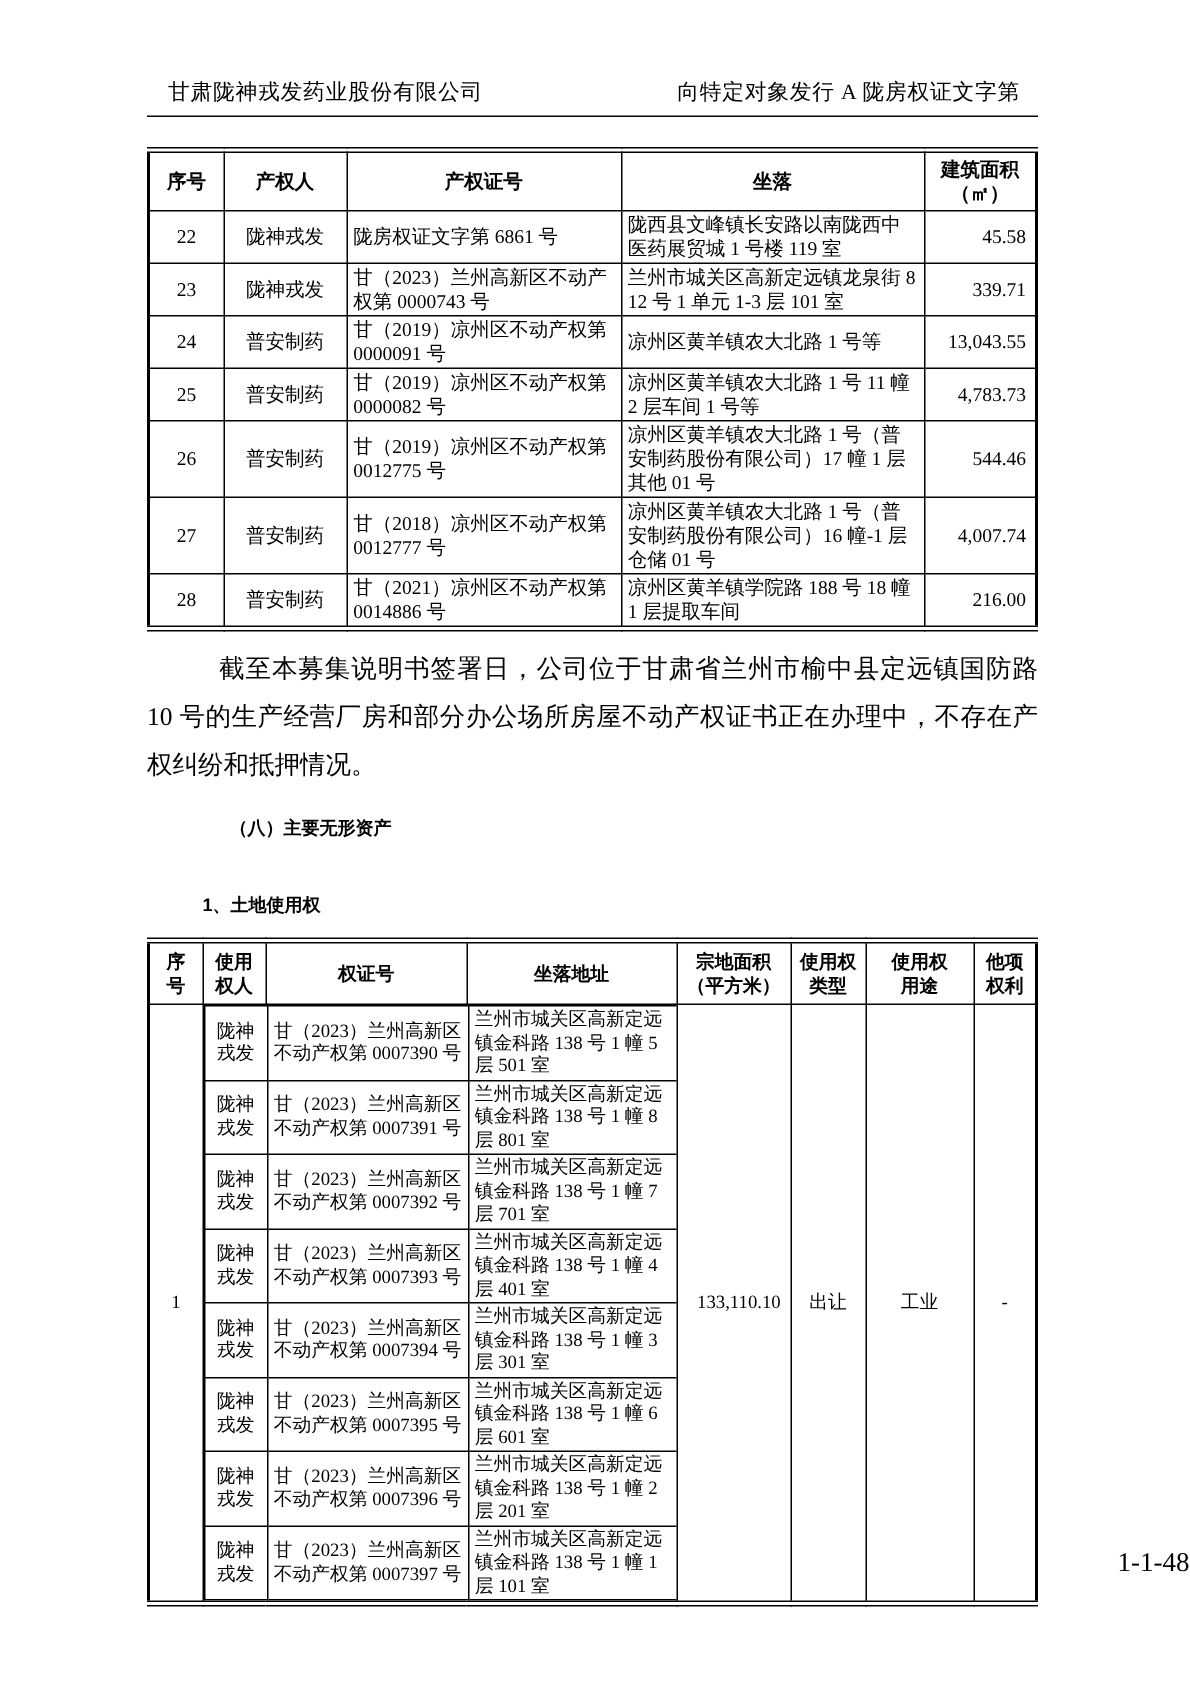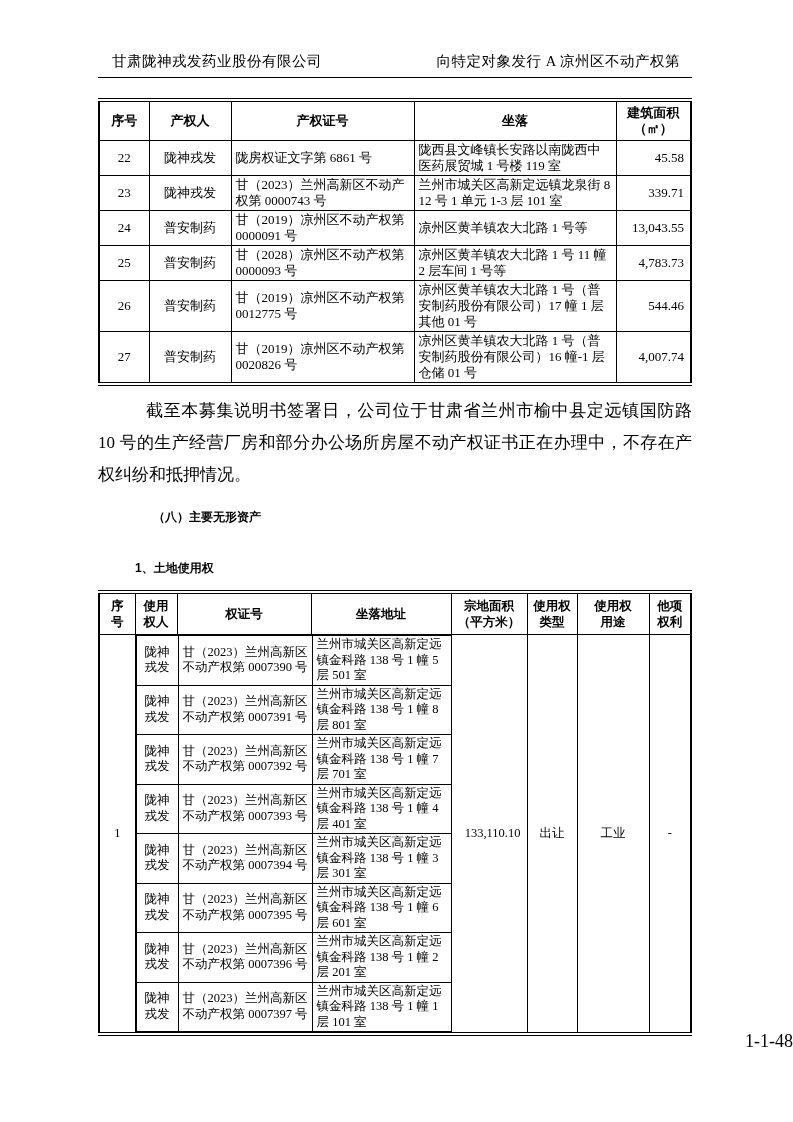--- a/index.html
+++ b/index.html
@@ -83,21 +83,21 @@
     text-align:right; font-size:18px;
   }
 </style>
 </head>
 <body>
 
 <div class="page">
 
   <div class="doc-header">
     <span>甘肃陇神戎发药业股份有限公司</span>
-    <span>向特定对象发行 A 凉州区不动产权第</span>
+    <span>向特定对象发行 A 陇房权证文字第</span>
   </div>
 
   <table class="doc t1">
     <colgroup>
       <col style="width:50px">
         <col style="width:82px">
         <col style="width:183px">
         <col style="width:202px">
         <col style="width:75px">
     </colgroup>
@@ -133,41 +133,48 @@
           <td class="c">24</td>
           <td class="c">普安制药</td>
           <td class="l">甘（2019）凉州区不动产权第 0000091 号</td>
           <td class="l">凉州区黄羊镇农大北路 1 号等</td>
           <td class="r">13,043.55</td>
         </tr>
 
         <tr>
           <td class="c">25</td>
           <td class="c">普安制药</td>
-          <td class="l">甘（2028）凉州区不动产权第 0000093 号</td>
+          <td class="l">甘（2019）凉州区不动产权第 0000082 号</td>
           <td class="l">凉州区黄羊镇农大北路 1 号 11 幢 2 层车间 1 号等</td>
           <td class="r">4,783.73</td>
         </tr>
 
         <tr>
           <td class="c">26</td>
           <td class="c">普安制药</td>
           <td class="l">甘（2019）凉州区不动产权第 0012775 号</td>
           <td class="l">凉州区黄羊镇农大北路 1 号（普安制药股份有限公司）17 幢 1 层其他 01 号</td>
           <td class="r">544.46</td>
         </tr>
 
         <tr>
           <td class="c">27</td>
           <td class="c">普安制药</td>
-          <td class="l">甘（2019）凉州区不动产权第 0020826 号</td>
+          <td class="l">甘（2018）凉州区不动产权第 0012777 号</td>
           <td class="l">凉州区黄羊镇农大北路 1 号（普安制药股份有限公司）16 幢-1 层仓储 01 号</td>
           <td class="r">4,007.74</td>
         </tr>
 
+        <tr>
+          <td class="c">28</td>
+          <td class="c">普安制药</td>
+          <td class="l">甘（2021）凉州区不动产权第 0014886 号</td>
+          <td class="l">凉州区黄羊镇学院路 188 号 18 幢 1 层提取车间</td>
+          <td class="r">216.00</td>
+        </tr>
       </tbody>
   </table>
 
   <p class="body-para">截至本募集说明书签署日，公司位于甘肃省兰州市榆中县定远镇国防路 10 号的生产经营厂房和部分办公场所房屋不动产权证书正在办理中，不存在产权纠纷和抵押情况。</p>
 
   <h2 class="h-section">（八）主要无形资产</h2>
   <h3 class="h-sub">1、土地使用权</h3>
 
   <table class="doc t2">
     <colgroup>

